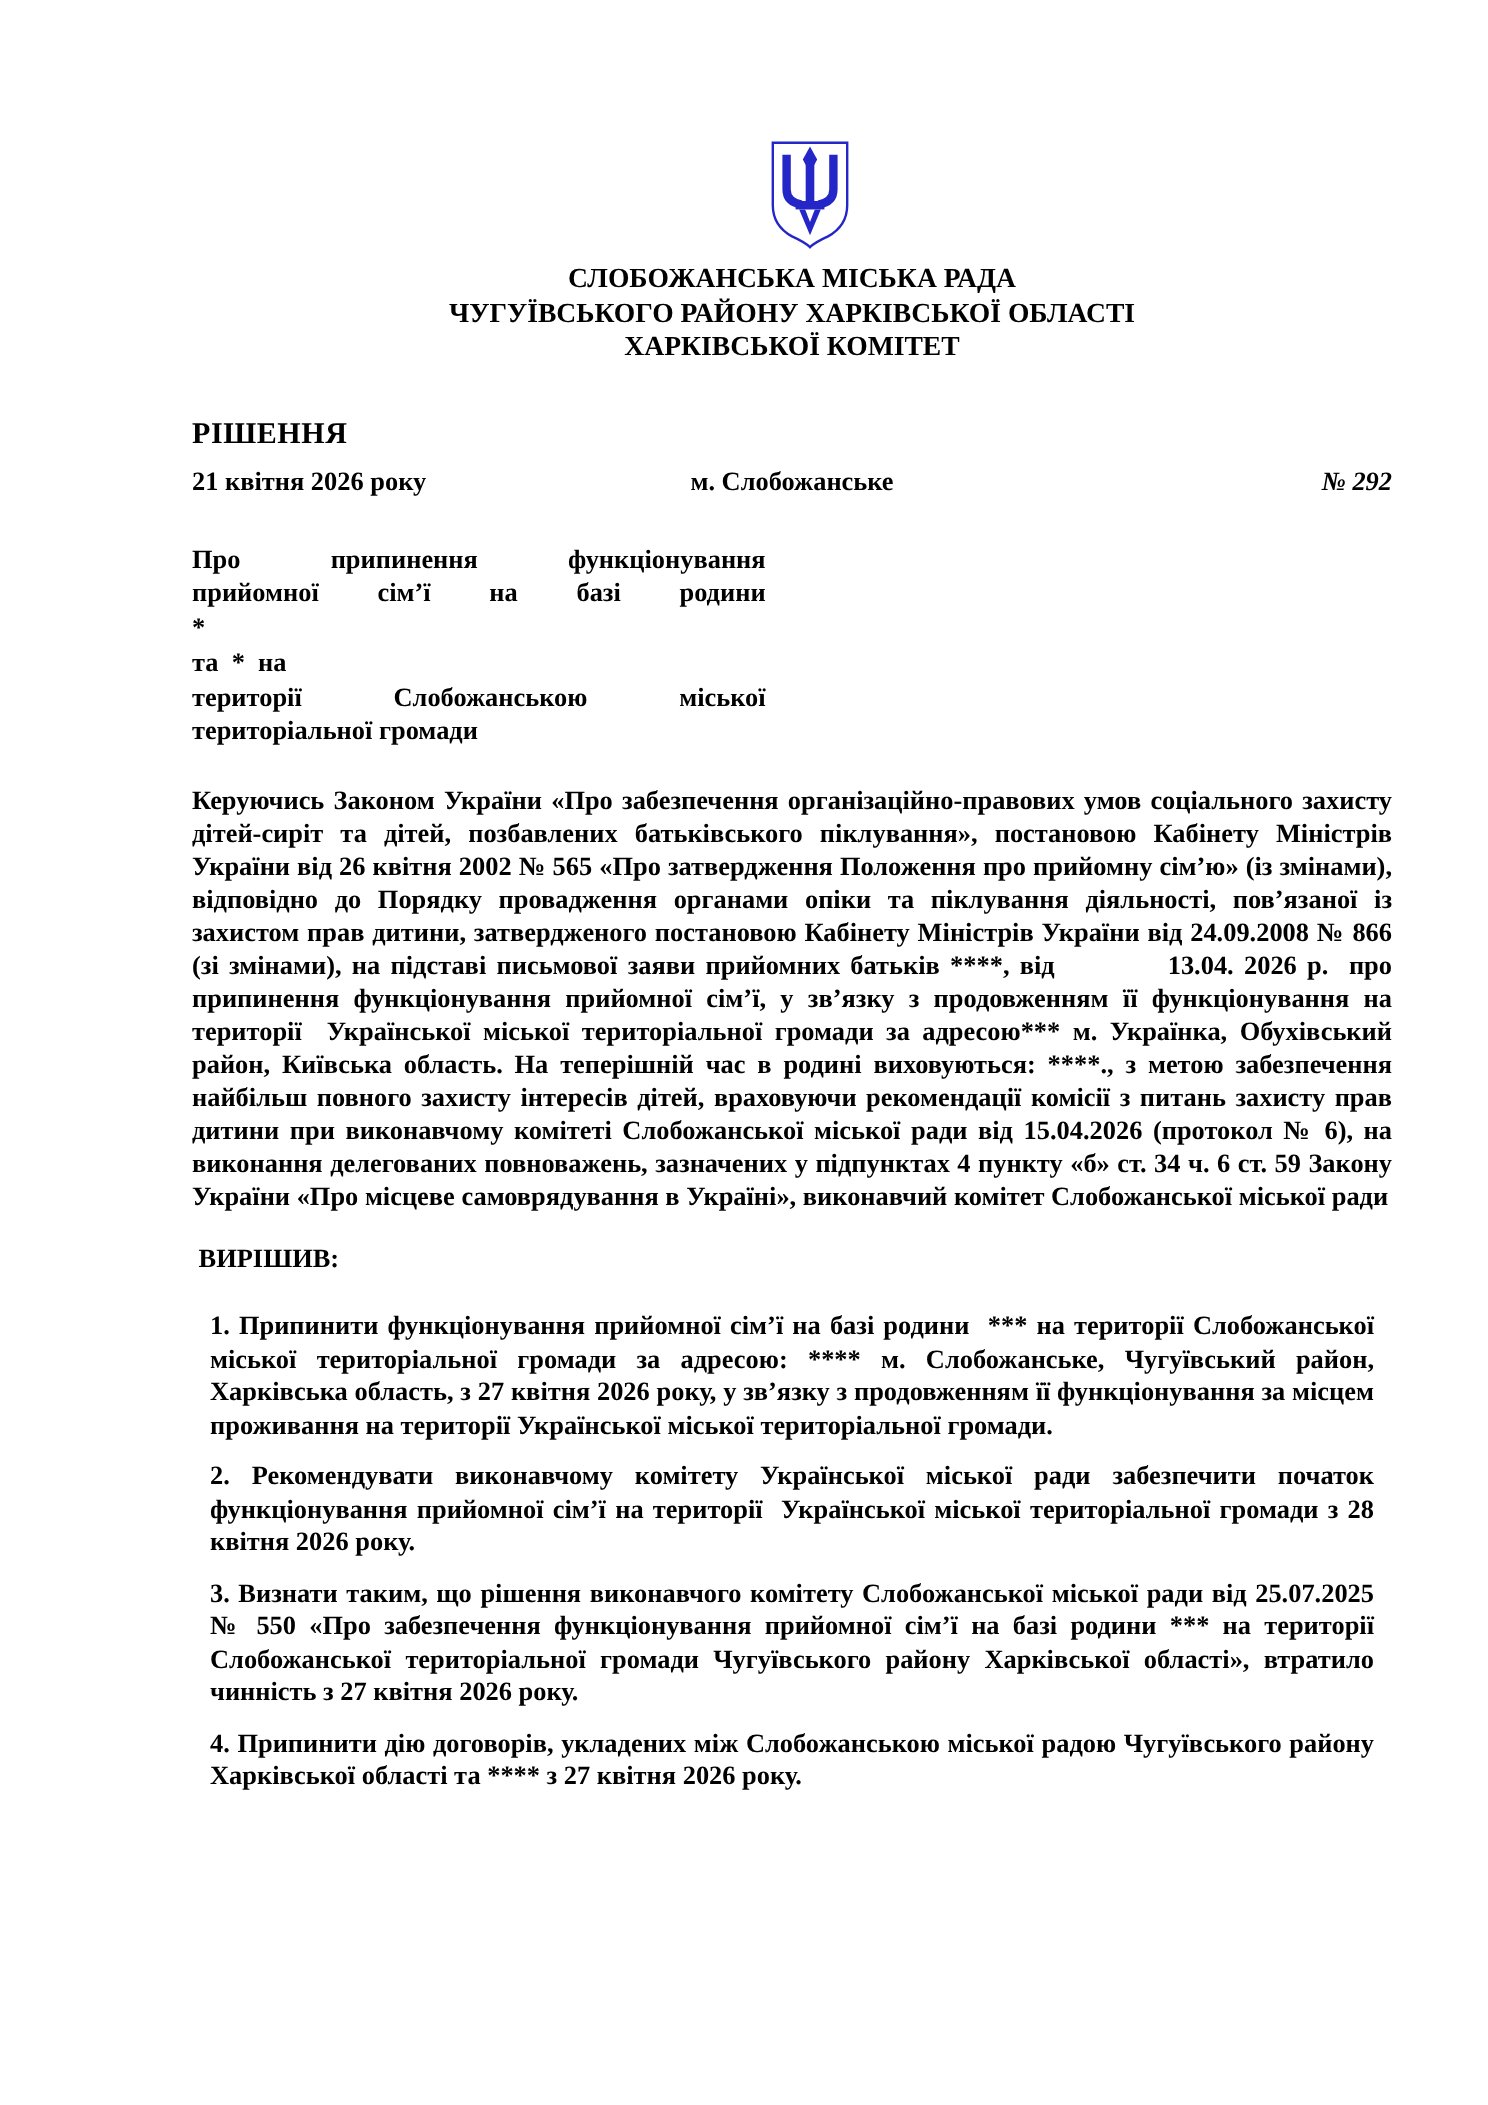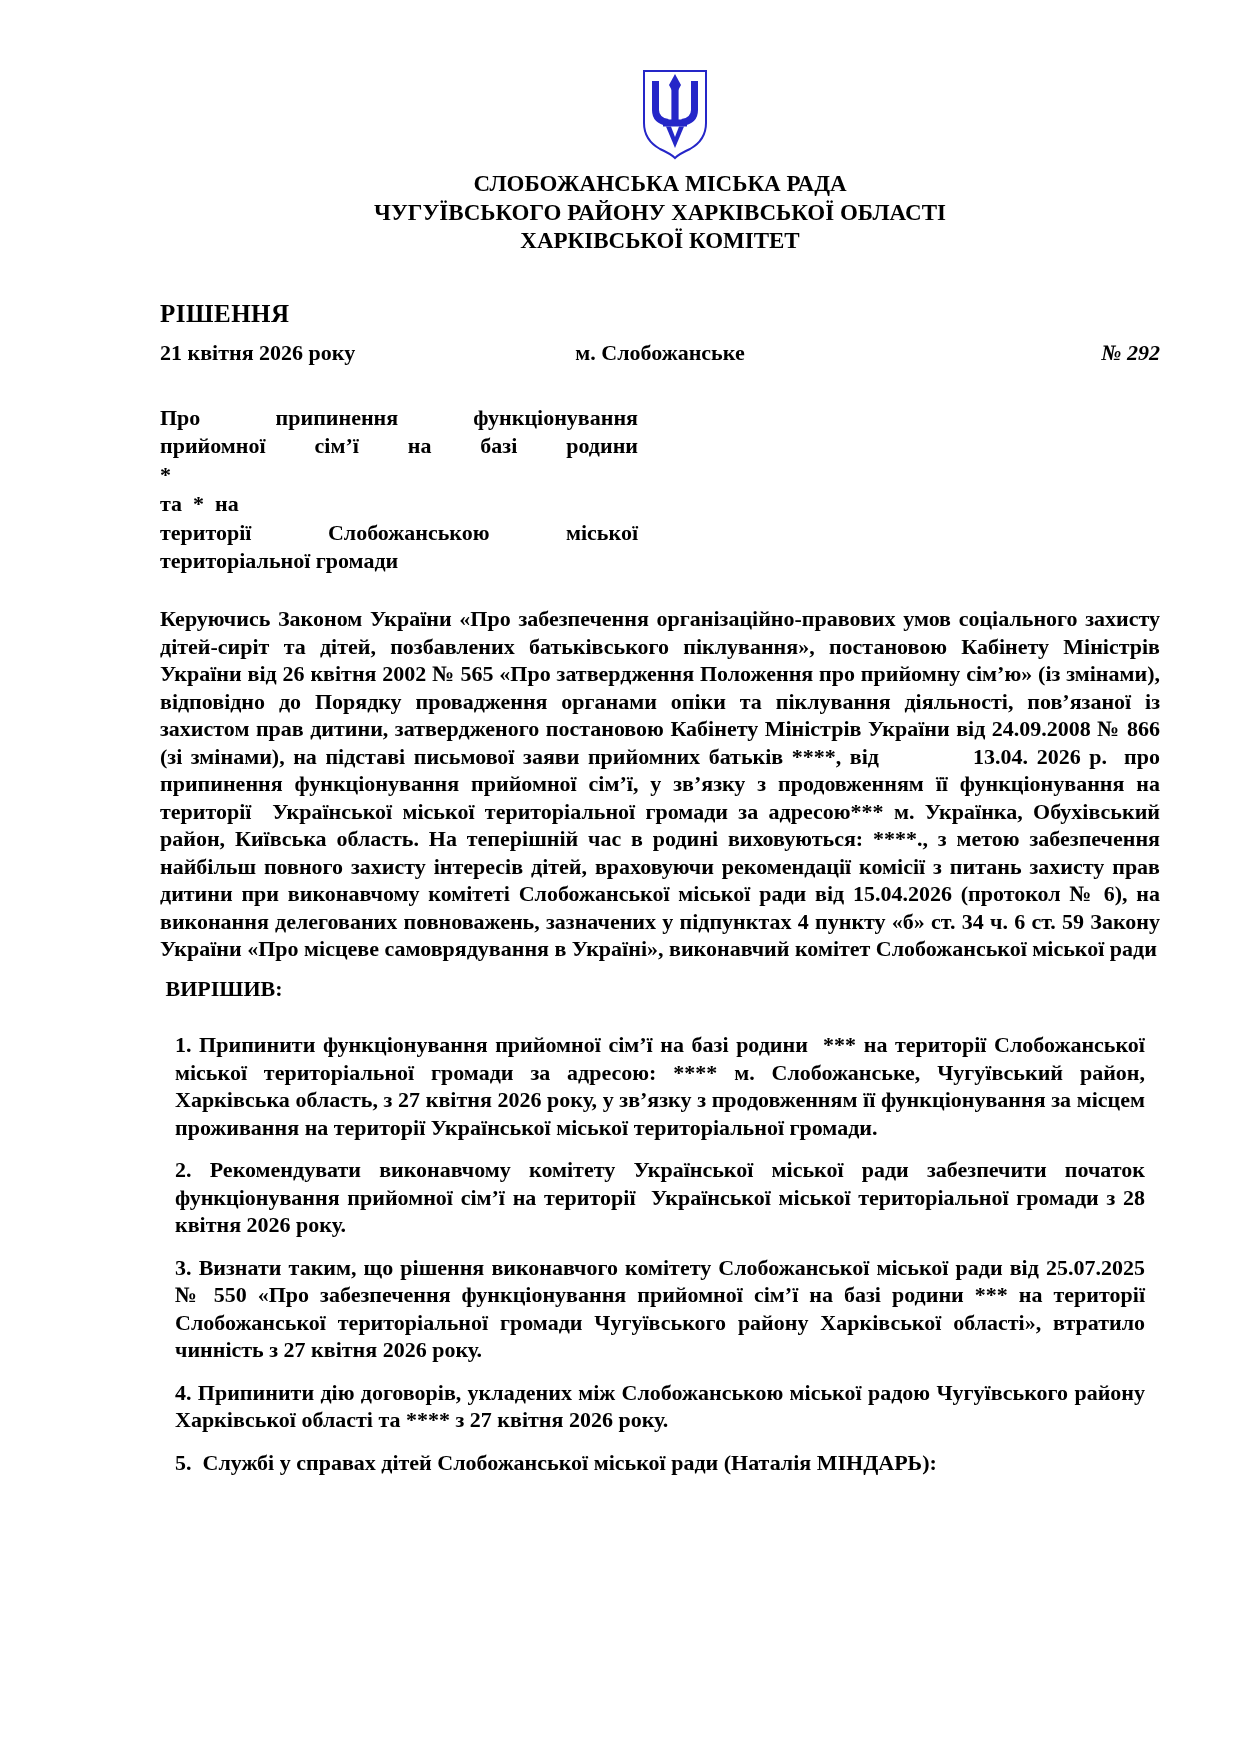--- a/index.html
+++ b/index.html
@@ -2,21 +2,21 @@
 <html><head>
 <meta charset="utf-8">
 <style>
   html,body{margin:0;padding:0;background:#e9e9e9;}
   .page{
     position:relative;
     width:1240px;height:1754px;
     margin:0 auto;
     background:#ffffff;
     box-sizing:border-box;
-    padding:68px 80px 0 160px;
+    padding:116px 80px 0 160px;
     font-family:"Liberation Serif","DejaVu Serif",serif;
     font-weight:bold;
     color:#000000;
     font-size:22px;
     overflow:hidden;
   }
   .emblem-wrap{
     display:flex;justify-content:center;
     transform:translateX(15px);
     margin-bottom:8px;
@@ -30,21 +30,21 @@
   }
   .meta .place{ text-align:center; }
   .meta .num{ text-align:right;font-style:italic; }
   .subject{ width:478px; margin-top:38px; line-height:28.8px; }
   .subject div{ text-align:left; }
   .subject div.stretch{ text-align:justify; text-align-last:justify; }
   .preamble{
     margin:29px 0 0 0;
     text-align:justify; line-height:27.5px;
   }
-  .resolve{ margin:12px 0 0 0; line-height:27.5px; }
+  .resolve{ margin:24px 0 0 0; line-height:27.5px; }
   .items{ margin-top:29px; }
   .items p{ margin:15px; text-align:justify; line-height:27.5px; }
 </style>
 </head>
 <body>
 
 <div class="page">
 
   <div class="emblem-wrap">
     <svg width="76" height="94" viewBox="0 0 76 94" xmlns="http://www.w3.org/2000/svg">
@@ -88,16 +88,15 @@
 
   <p class="preamble">Керуючись Законом України «Про забезпечення організаційно-правових умов соціального захисту дітей-сиріт та дітей, позбавлених батьківського піклування», постановою Кабінету Міністрів України від 26 квітня 2002 № 565 «Про затвердження Положення про прийомну сім’ю» (із змінами), відповідно до Порядку провадження органами опіки та піклування діяльності, пов’язаної із захистом прав дитини, затвердженого постановою Кабінету Міністрів України від 24.09.2008 № 866 (зі змінами), на підставі письмової заяви прийомних батьків ****, від&nbsp;&nbsp;&nbsp;&nbsp;&nbsp;&nbsp;&nbsp;&nbsp;&nbsp;&nbsp; 13.04. 2026 р.&nbsp; про припинення функціонування прийомної сім’ї, у зв’язку з продовженням її функціонування на території&nbsp; Української міської територіальної громади за адресою*** м. Українка, Обухівський район, Київська область. На теперішній час в родині виховуються: ****., з метою забезпечення найбільш повного захисту інтересів дітей, враховуючи рекомендації комісії з питань захисту прав дитини при виконавчому комітеті Слобожанської міської ради від 15.04.2026 (протокол № 6), на виконання делегованих повноважень, зазначених у підпунктах 4 пункту «б» ст. 34 ч. 6 ст. 59 Закону України «Про місцеве самоврядування в Україні», виконавчий комітет Слобожанської міської ради</p>
 
   <p class="resolve">&nbsp;ВИРІШИВ:</p>
 
   <div class="items">
     <p>1. Припинити функціонування прийомної сім’ї на базі родини&nbsp; *** на території Слобожанської міської територіальної громади за адресою: **** м. Слобожанське, Чугуївський район, Харківська область, з 27 квітня 2026 року, у зв’язку з продовженням її функціонування за місцем проживання на території Української міської територіальної громади.</p>
     <p>2. Рекомендувати виконавчому комітету Української міської ради забезпечити початок функціонування прийомної сім’ї на території&nbsp; Української міської територіальної громади з 28 квітня 2026 року.</p>
     <p>3. Визнати таким, що рішення виконавчого комітету Слобожанської міської ради від 25.07.2025 № 550 «Про забезпечення функціонування прийомної сім’ї на базі родини *** на території Слобожанської територіальної громади Чугуївського району Харківської області», втратило чинність з 27 квітня 2026 року.</p>
     <p>4. Припинити дію договорів, укладених між Слобожанською міської радою Чугуївського району Харківської області та **** з 27 квітня 2026 року.</p>
-    <p>5.&nbsp; Службі у справах дітей Слобожанської міської ради (Наталія МІНДАРЬ):</p>
   </div>
 
 </div>
 
 </body></html>

